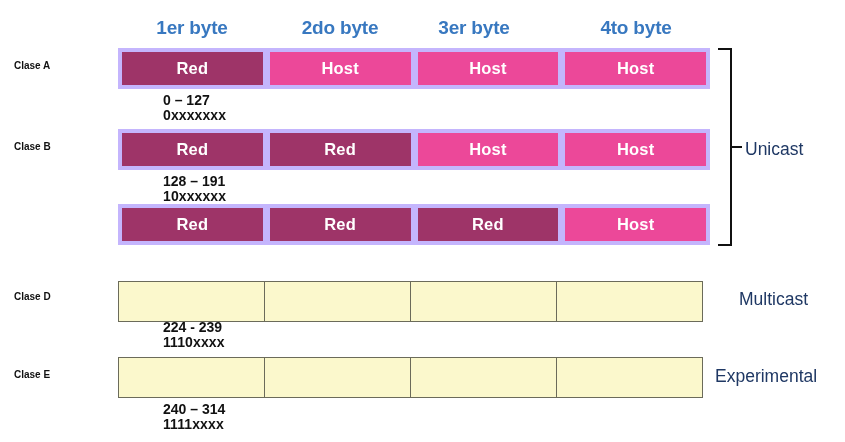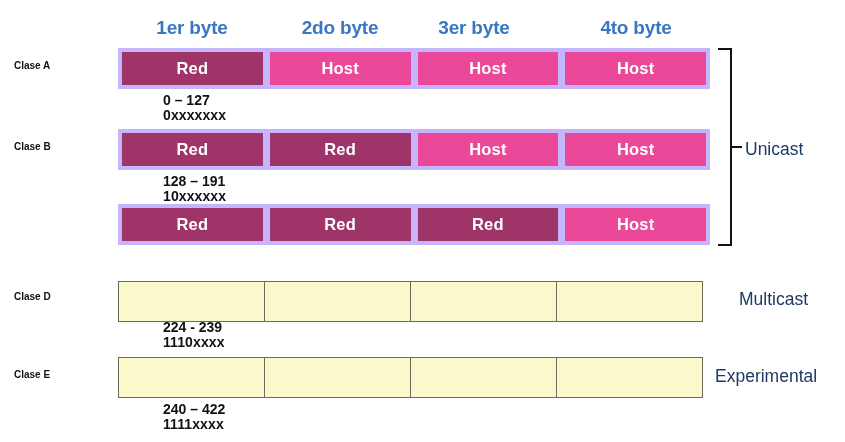--- a/index.html
+++ b/index.html
@@ -162,21 +162,21 @@
   </div>
 
   <div class="class-label" style="top:369px;">Clase E</div>
   <div class="row plain" style="top:357px;">
     <div class="cell empty"></div>
     <div class="cell empty"></div>
     <div class="cell empty"></div>
     <div class="cell empty"></div>
   </div>
   <div class="range" style="top:402px;">
-    <span>240 – 422</span>
+    <span>240 – 314</span>
     <span class="bits">1111xxxx</span>
   </div>
 
   <div id="bracket"></div>
   <div id="bracket-tick"></div>
 
   <div class="side-label" style="left:745px;top:139px;">Unicast</div>
   <div class="side-label" style="left:739px;top:289px;">Multicast</div>
   <div class="side-label" style="left:715px;top:366px;">Experimental</div>
 

